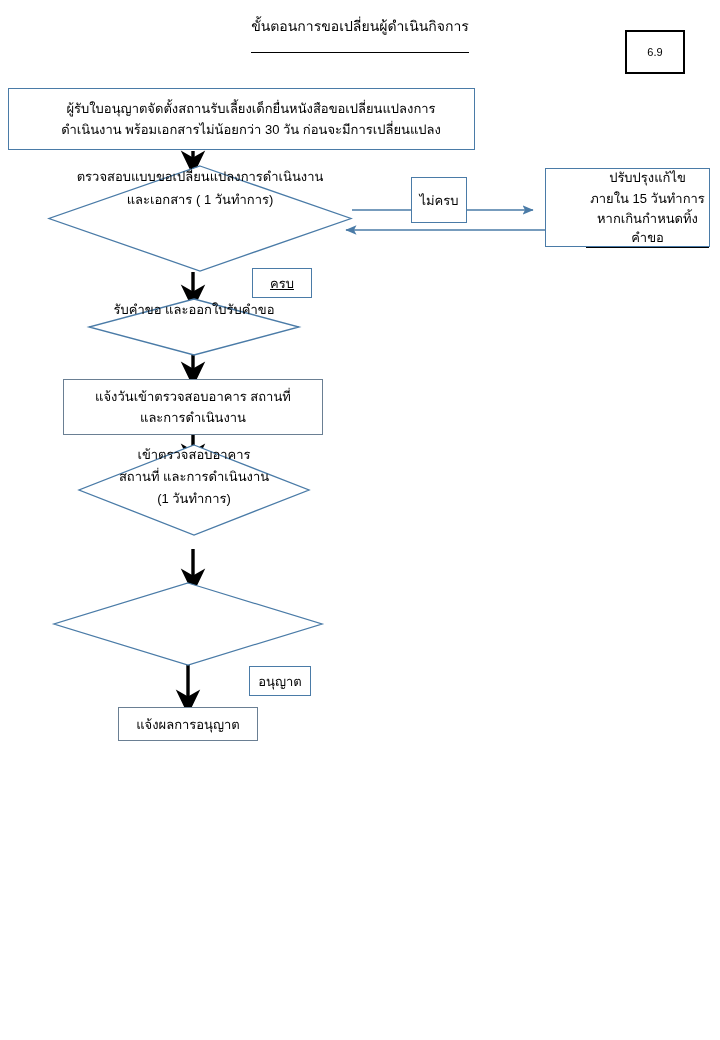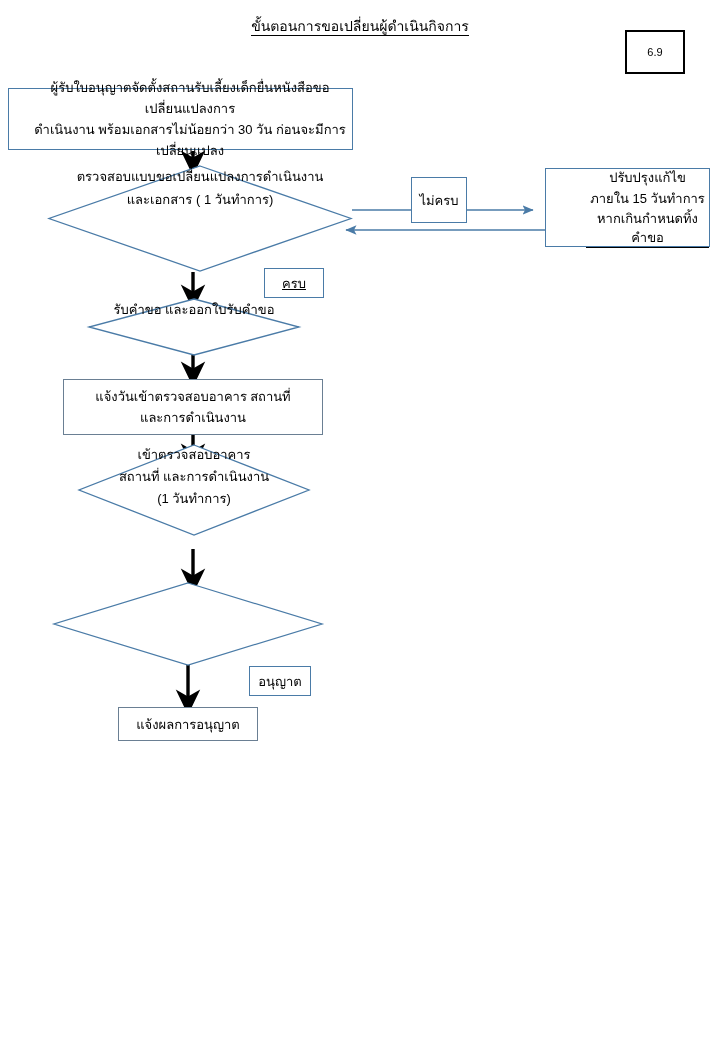--- a/index.html
+++ b/index.html
@@ -33,21 +33,21 @@
     position: absolute;
     left: 0;
     top: 16px;
     width: 720px;
     text-align: center;
     font-size: 14px;
     line-height: 20px;
   }
   #page-title span {
     border-bottom: 1.5px solid #000;
-    padding-bottom: 1px;
+    padding-bottom: 18px;
   }
   
   .box {
     position: absolute;
     border: 1.3px solid #4a7ba7;
     box-sizing: border-box;
     display: flex;
     flex-direction: column;
     align-items: center;
     justify-content: center;
@@ -133,21 +133,21 @@
 
     <line x1="193" y1="355" x2="193" y2="375" stroke="#000000" stroke-width="3.4" marker-end="url(#arrowBlack)"></line>
 
     <line x1="193" y1="435" x2="193" y2="457" stroke="#000000" stroke-width="3.4" marker-end="url(#arrowBlack)"></line>
 
     <line x1="193" y1="549" x2="193" y2="582" stroke="#000000" stroke-width="3.4" marker-end="url(#arrowBlack)"></line>
 
     <line x1="188" y1="665" x2="188" y2="703" stroke="#000000" stroke-width="3.4" marker-end="url(#arrowBlack)"></line>
   </svg>
 
-  <div class="box" style="left:8px; top:88px; width:345px; height:62px;padding-left:19px;">
+  <div class="box" style="left:8px; top:88px; width:467px; height:62px;padding-left:19px;">
     <div>ผู้รับใบอนุญาตจัดตั้งสถานรับเลี้ยงเด็กยื่นหนังสือขอเปลี่ยนแปลงการ</div>
     <div>ดำเนินงาน พร้อมเอกสารไม่น้อยกว่า 30 วัน ก่อนจะมีการเปลี่ยนแปลง</div>
   </div>
 
   <div class="diamond-wrap" style="left:48px; top:165px; width:304px; height:107px;">
     <svg width="304" height="107" viewBox="0 0 304 107">
       <polygon points="152,1 303,53.5 152,106 1,53.5" fill="#ffffff" stroke="#4a7ba7" stroke-width="1.3"></polygon>
     </svg>
     <div class="diamond-text">
       <div>ตรวจสอบแบบขอเปลี่ยนแปลงการดำเนินงาน</div>
@@ -158,34 +158,34 @@
   <div class="label-box" style="left:411px; top:177px; width:56px; height:46px;">
     <span>ไม่ครบ</span>
   </div>
 
   <div class="box" style="left:545px; top:168px; width:165px; height:79px;padding-left:40px;">
     <div>ปรับปรุงแก้ไข</div>
     <div>ภายใน 15 วันทำการ</div>
     <div class="underline-text">หากเกินกำหนดทิ้งคำขอ</div>
   </div>
 
-  <div class="label-box" style="left:264px; top:268px; width:60px; height:30px;text-decoration:underline;">
+  <div class="label-box" style="left:252px; top:268px; width:60px; height:30px;text-decoration:underline;">
     <span>ครบ</span>
   </div>
 
   <div class="diamond-wrap" style="left:88px; top:298px; width:212px; height:58px;">
     <svg width="212" height="58" viewBox="0 0 212 58">
       <polygon points="106,1 211,29 106,57 1,29" fill="#ffffff" stroke="#4a7ba7" stroke-width="1.3"></polygon>
     </svg>
     <div class="diamond-text">
       <div>รับคำขอ และออกใบรับคำขอ</div>
     </div>
   </div>
 
-  <div class="box gray-border" style="left:63px; top:379px; width:260px; height:56px;font-family:Liberation Serif, serif;">
+  <div class="box gray-border" style="left:63px; top:379px; width:260px; height:56px;">
     <div>แจ้งวันเข้าตรวจสอบอาคาร สถานที่</div>
     <div>และการดำเนินงาน</div>
   </div>
 
   <div class="diamond-wrap" style="left:78px; top:444px; width:232px; height:92px;">
     <svg width="232" height="92" viewBox="0 0 232 92">
       <polygon points="116,1 231,46 116,91 1,46" fill="#ffffff" stroke="#4a7ba7" stroke-width="1.3"></polygon>
     </svg>
     <div class="diamond-text" style="line-height:22px;">
       <div>เข้าตรวจสอบอาคาร</div>

